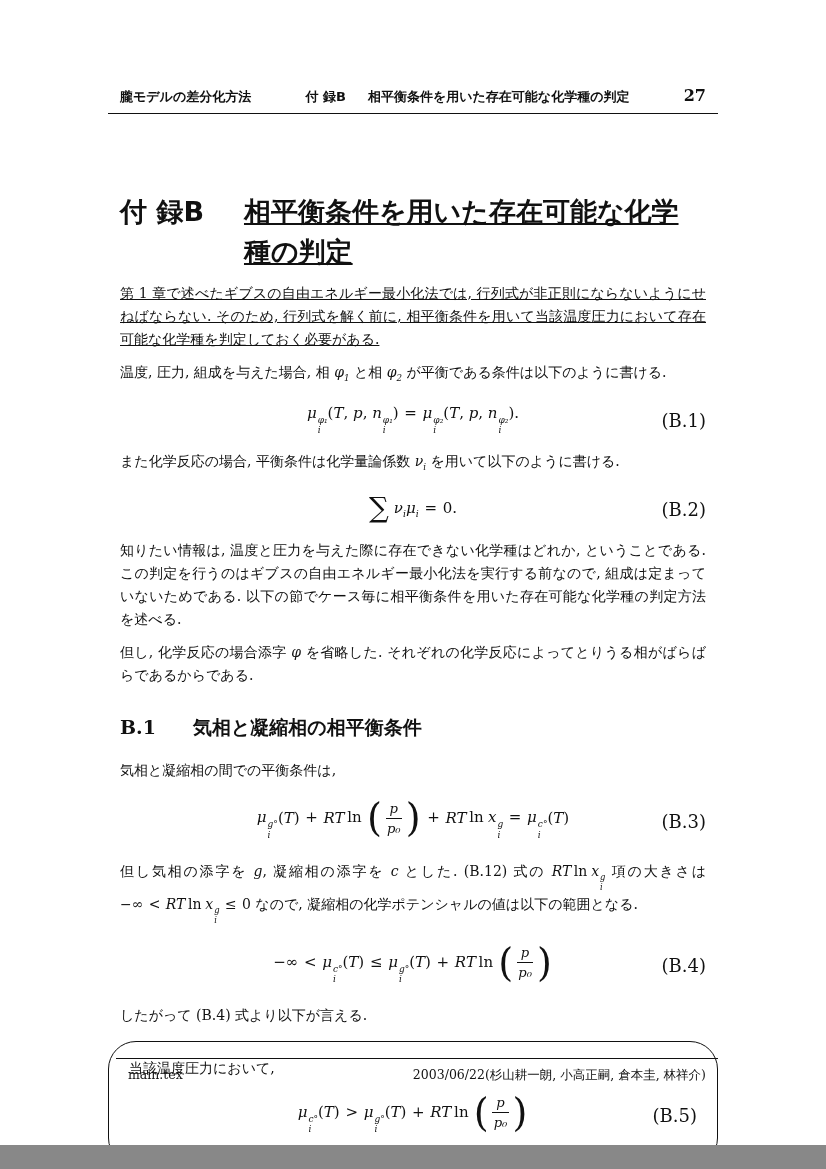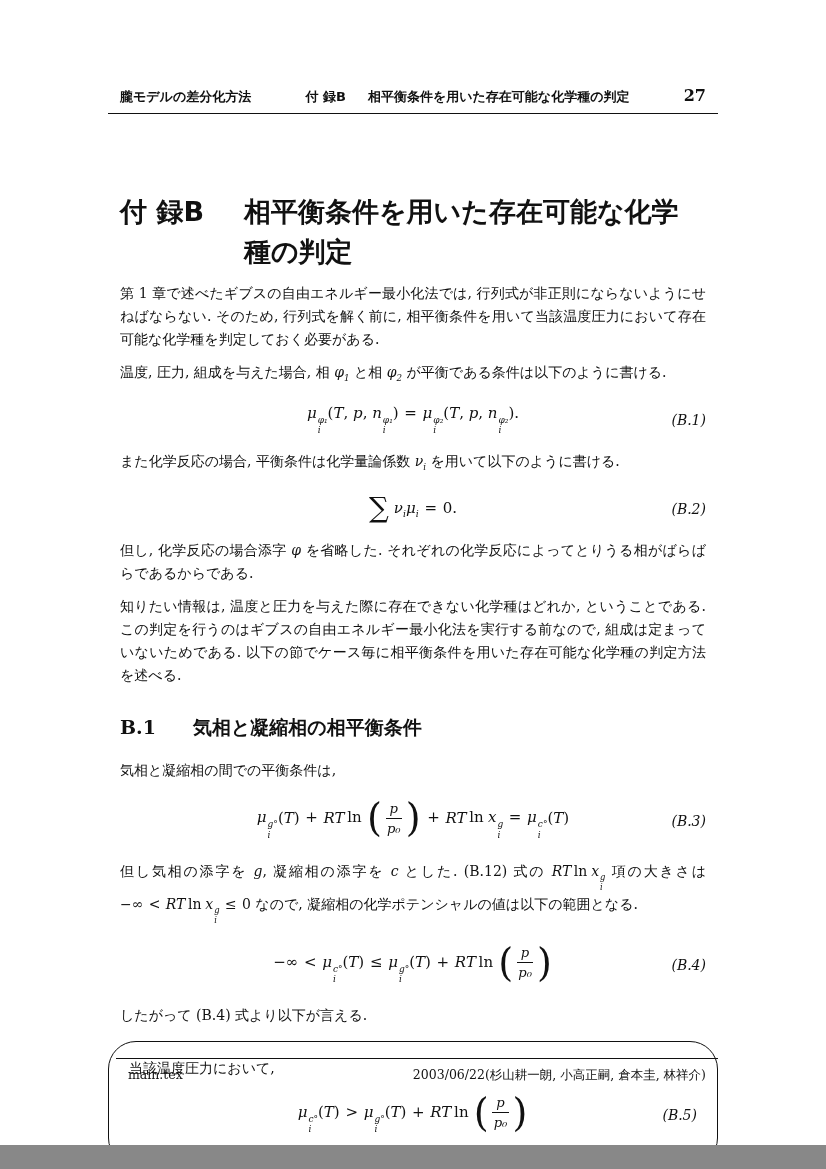--- a/index.html
+++ b/index.html
@@ -13,43 +13,43 @@
     font-weight:bold;font-size:13px;white-space:nowrap;}
   .runhead .left{flex:0 0 auto;}
   .runhead .mid{flex:1 1 auto;text-align:center;}
   .runhead .mid .app{margin-right:22px;}
   .runhead .pageno{flex:0 0 auto;font-family:"DejaVu Serif",serif;font-size:16px;}
   .headrule{border:none;border-top:1.4px solid #111;margin:7px -12px 0 -12px;}
   
   .chapter{display:flex;margin-top:78px;font-family:"DejaVu Sans","Liberation Sans",sans-serif;
     font-weight:bold;font-size:27px;line-height:40px;}
   .chapter .label{flex:0 0 auto;margin-right:40px;}
-  .chapter .ttl{flex:1 1 auto;}
+  .chapter .ttl{flex:1 1 auto;text-decoration:underline;}
   
   .para{font-size:14px;line-height:23px;text-align:justify;margin:10px 0;}
-  .para.first{}
+  .para.first{text-decoration:underline;}
   .tk-m,.it{font-style:italic;}
   .tk-op{margin:0 .38em;}
   .tk-rm{margin:0 .28em 0 .18em;}
   .tk-sum{font-size:1.85em;line-height:0;vertical-align:-0.16em;margin-right:.18em;}
   .tk-ssw{display:inline-block;white-space:nowrap;}
   .tk-ss{display:inline-flex;flex-direction:column;font-size:.6em;line-height:1.18;
     vertical-align:-.52em;margin-left:1px;text-align:left;}
   .tk-ss .sup,.tk-ss .sub{display:block;font-style:italic;}
   .tk-subsolo{vertical-align:sub;font-size:.62em;font-style:italic;}
   .tk-fracwrap{display:inline-flex;align-items:center;vertical-align:middle;}
   .tk-frac{display:inline-flex;flex-direction:column;align-items:center;font-size:.88em;line-height:1.15;}
   .tk-frac .num{border-bottom:1px solid #111;padding:0 4px 2px;font-style:italic;}
   .tk-frac .den{padding:2px 4px 0;font-style:italic;}
   .tk-bigp{font-size:2.55em;font-weight:200;line-height:.85;margin:0 1px;}
   
   .eqrow{position:relative;display:flex;align-items:center;justify-content:center;
     font-size:15px;margin:14px 0;min-height:32px;}
   .eqrow.tall{min-height:50px;}
-  .eqtag{position:absolute;right:0;top:50%;transform:translateY(-50%);font-size:14px;font-style:italic;}
+  .eqtag{position:absolute;right:0;top:50%;transform:translateY(-50%);font-size:18px;}
   
   .secthead{display:flex;align-items:baseline;margin:28px 0 18px 0;font-size:19px;font-weight:bold;gap:17px;}
   .secthead .num{font-family:"DejaVu Serif","Liberation Serif",serif;margin-right:20px;}
   .secthead .ttl{font-family:"DejaVu Sans","Liberation Sans",sans-serif;}
   
   .obox{border:1.6px solid #111;border-radius:28px;margin:14px -12px 0 -12px;
     padding:13px 20px 15px 20px;}
   .obox .para{margin:2px 0;}
   .obox .eqrow{margin:10px 0;}
   
@@ -100,23 +100,23 @@
     <span class="eqtag">(B.1)</span>
   </div>
 
   <p class="para"><span class="tk-t">また化学反応の場合, 平衡条件は化学量論係数 </span><span class="tk-ssw"><span class="it">ν</span><span class="tk-subsolo">i</span></span><span class="tk-t"> を用いて以下のように書ける.</span></p>
 
   <div class="eqrow">
     <span class="eqbody"><span class="tk-sum">∑</span><span class="tk-ssw"><span class="it">ν</span><span class="tk-subsolo">i</span></span><span class="tk-ssw"><span class="it">μ</span><span class="tk-subsolo">i</span></span><span class="tk-op">=</span><span class="tk-t">0.</span></span>
     <span class="eqtag">(B.2)</span>
   </div>
 
+  <p class="para"><span class="tk-t">知りたい情報は, 温度と圧力を与えた際に存在できない化学種はどれか, ということである. この判定を行うのはギブスの自由エネルギー最小化法を実行する前なので, 組成は定まっていないためである. 以下の節でケース毎に相平衡条件を用いた存在可能な化学種の判定方法を述べる.</span></p>
+
   <p class="para"><span class="tk-t">但し, 化学反応の場合添字 </span><span class="tk-m">φ</span><span class="tk-t"> を省略した. それぞれの化学反応によってとりうる相がばらばらであるからである.</span></p>
-
-  <p class="para"><span class="tk-t">知りたい情報は, 温度と圧力を与えた際に存在できない化学種はどれか, ということである. この判定を行うのはギブスの自由エネルギー最小化法を実行する前なので, 組成は定まっていないためである. 以下の節でケース毎に相平衡条件を用いた存在可能な化学種の判定方法を述べる.</span></p>
 
   <div class="secthead">
     <span class="num">B.1</span>
     <span class="ttl">気相と凝縮相の相平衡条件</span>
   </div>
 
   <p class="para"><span class="tk-t">気相と凝縮相の間での平衡条件は,</span></p>
 
   <div class="eqrow tall">
     <span class="eqbody"><span class="tk-ssw"><span class="it">μ</span><span class="tk-ss">

